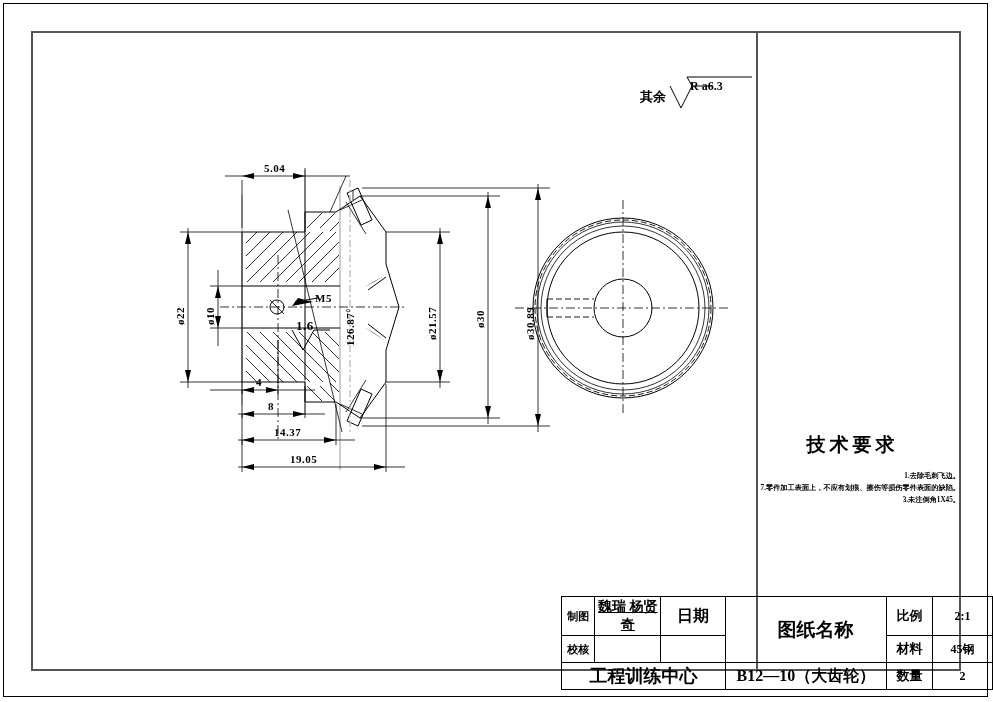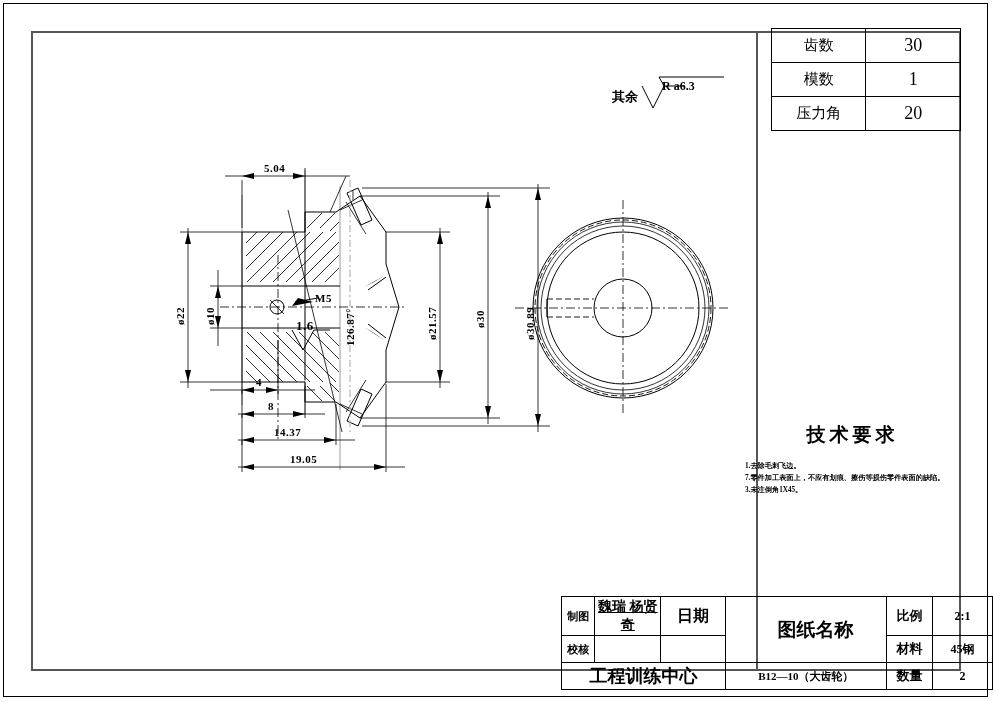--- a/index.html
+++ b/index.html
@@ -32,76 +32,60 @@
 
   
   .gear-table{position:absolute;left:771px;top:28px;width:190px;
       border-collapse:collapse;}
   .gear-table td{border:1px solid #000;height:31px;text-align:center;
       font-family:"Liberation Serif", serif;}
   .gear-table td.k{width:95px;font-size:15px;}
   .gear-table td.v{width:95px;font-size:18px;}
 
   
-  .rough-note{position:absolute;left:612px;top:76px;width:120px;height:40px;}
+  .rough-note{position:absolute;left:640px;top:76px;width:120px;height:40px;}
   .rough-note .cn{position:absolute;left:0;top:12px;font-size:13px;
       font-family:"Liberation Serif", serif;font-weight:bold;}
   .rough-note .ra{position:absolute;left:50px;top:3px;font-size:12px;
       font-family:"Liberation Serif", serif;font-weight:bold;}
 
   
-  .tech{position:absolute;left:745px;top:422px;width:215px;}
+  .tech{position:absolute;left:745px;top:432px;width:215px;}
   .tech h3{margin:0;font-size:19px;text-align:center;font-weight:bold;
       font-family:"Liberation Serif", serif;letter-spacing:4px;}
-  .tech ol{margin:12px 0 0 0;padding:0;list-style:none;}
+  .tech ol{margin:12px 0 0 0;padding:0;list-style:none;text-align:right;}
   .tech li{font-size:7.2px;font-weight:bold;line-height:12px;
       font-family:"Liberation Serif", serif;white-space:nowrap;}
 
   
   .title-block{position:absolute;left:561px;top:596px;border-collapse:collapse;}
   .title-block td{border:1px solid #000;font-family:"Liberation Serif", serif;
       font-weight:bold;text-align:center;}
   .tb-h{height:24px;margin-top:40px;}
   .c-lbl{width:31px;font-size:11px;}
   .c-nm{width:64px;font-size:14px;text-decoration:underline;}
   .c-dt{width:63px;font-size:16px;}
   .c-name{width:142px;font-size:19px;padding-left:20px;}
   .c-k{width:44px;font-size:13px;}
   .c-v{width:58px;font-size:12px;}
   .c-org{font-size:18px;}
-  .c-code{font-size:11px;}
+  .c-code{font-size:16px;}
 </style>
 </head>
 <body>
 
 <div class="sheet">
 
   <div class="outer-frame"></div>
   <div class="inner-frame"></div>
   <div class="inner-frame-right"></div>
   <div class="inner-frame-top-r"></div>
   <div class="inner-frame-bot-r"></div>
   <div class="inner-frame-far-r"></div>
 
-  <table class="gear-table">
-    <tbody>
-        <tr>
-      <td class="k">齿数</td>
-      <td class="v">30</td>
-    </tr>
-    <tr>
-      <td class="k">模数</td>
-      <td class="v">1</td>
-    </tr>
-    <tr>
-      <td class="k">压力角</td>
-      <td class="v">20</td>
-    </tr>
-  </tbody>
-    </table>
 
   <div class="rough-note">
     <span class="cn">其余</span>
     <span class="ra">R a6.3</span>
     <svg width="120" height="40">
       <path class="ln" d="M30 10 L41 32 L52 10 L73 10"></path>
       <line class="ln" x1="52" y1="10" x2="47" y2="1"></line>
       <line class="ln" x1="47" y1="1" x2="112" y2="1"></line>
     </svg>
   </div>

